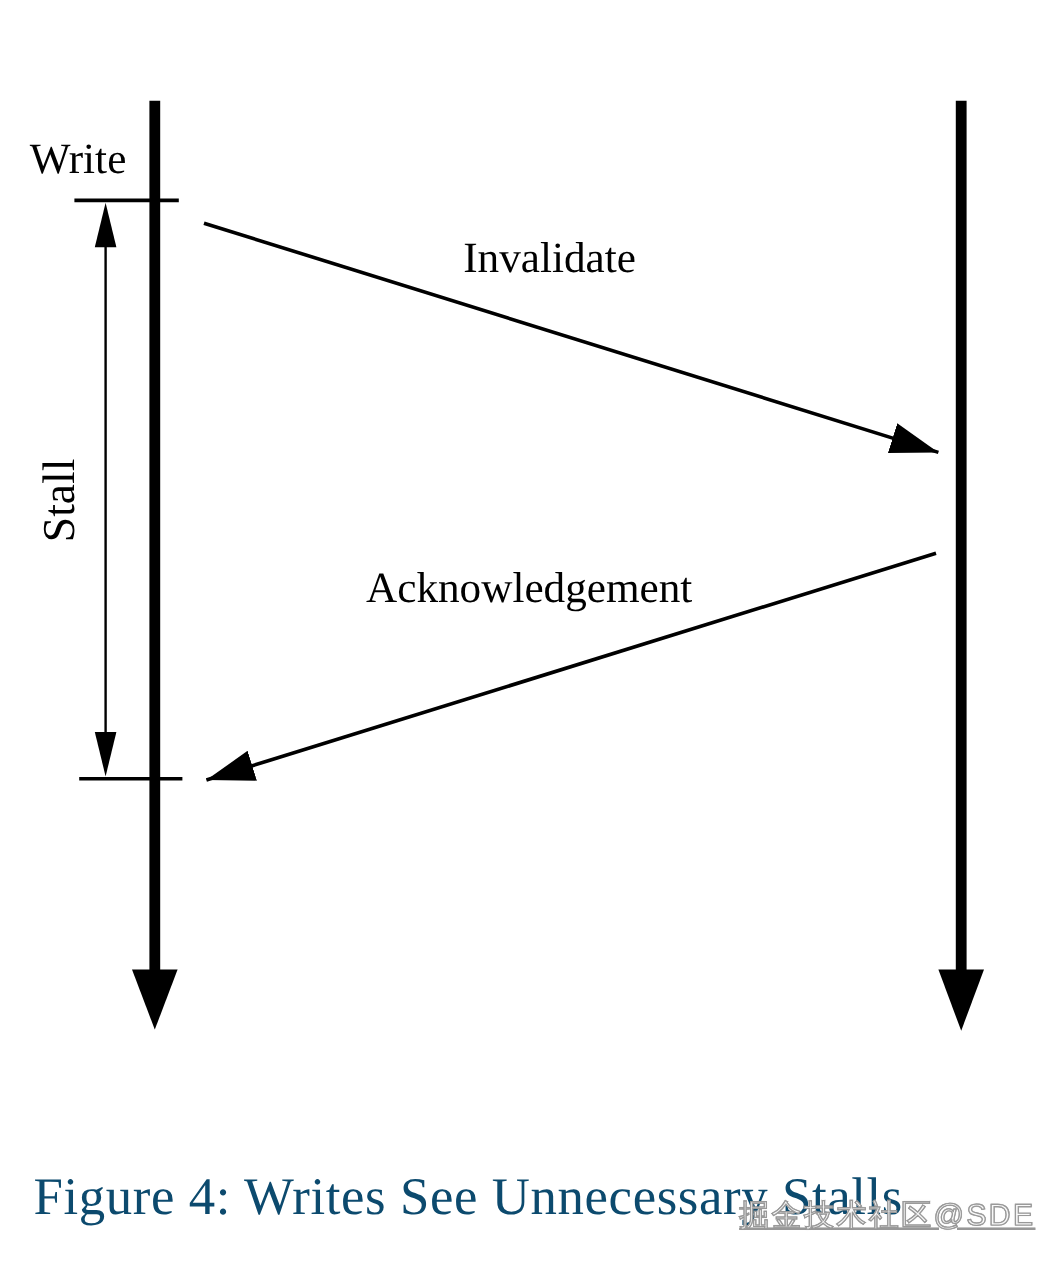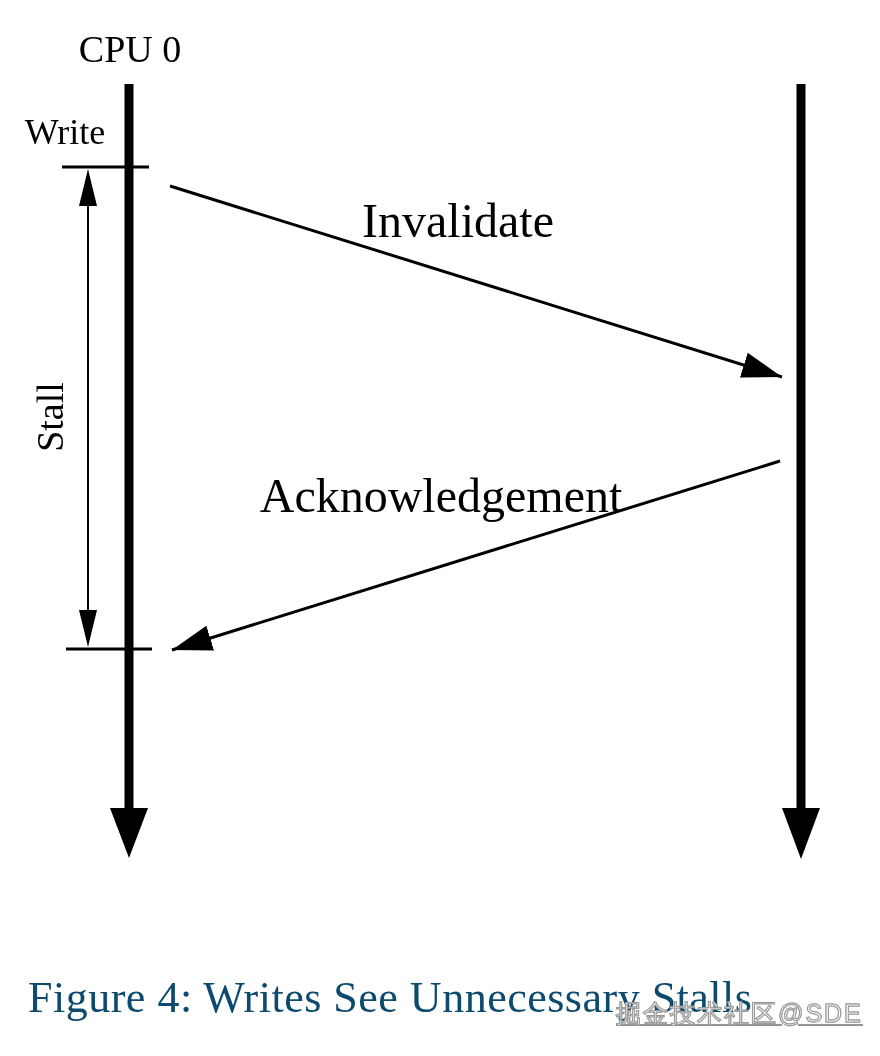--- a/index.html
+++ b/index.html
@@ -37,21 +37,21 @@
     top: 114px;
     transform: translateX(-50%);
   }
   .stall-label {
     font-size: 38px;
     left: 50px;
     top: 417px;
     transform: translate(-50%, -50%) rotate(-90deg);
   }
   .msg-label {
-    font-size: 48px;
+    font-size: 36px;
     transform: translateX(-50%);
     font-family: Liberation Serif, serif;
   }
   .caption {
     position: absolute;
     left: 28px;
     top: 976px;
     font-size: 44px;
     line-height: 1;
     letter-spacing: 0.5px;
@@ -99,21 +99,20 @@
 
     <line x1="88" y1="195" x2="88" y2="625" stroke="#000" stroke-width="2"></line>
     <polygon points="88,169 79,206 97,206" fill="#000"></polygon>
     <polygon points="88,647 79,610 97,610" fill="#000"></polygon>
 
     <line x1="170" y1="186" x2="782" y2="377" stroke="#000" stroke-width="3" marker-end="url(#msgArrow)"></line>
 
     <line x1="780" y1="461" x2="172" y2="650" stroke="#000" stroke-width="3" marker-end="url(#msgArrow)"></line>
   </svg>
 
-  <div class="lbl cpu-label" style="left:130px; top:30px;">CPU 0</div>
 
 
   <div class="lbl write-label">Write</div>
 
   <div class="lbl stall-label">Stall</div>
 
   <div class="lbl msg-label" style="left:458px; top:197px;">Invalidate</div>
 
   <div class="lbl msg-label" style="left:441px; top:472px;">Acknowledgement</div>
 

